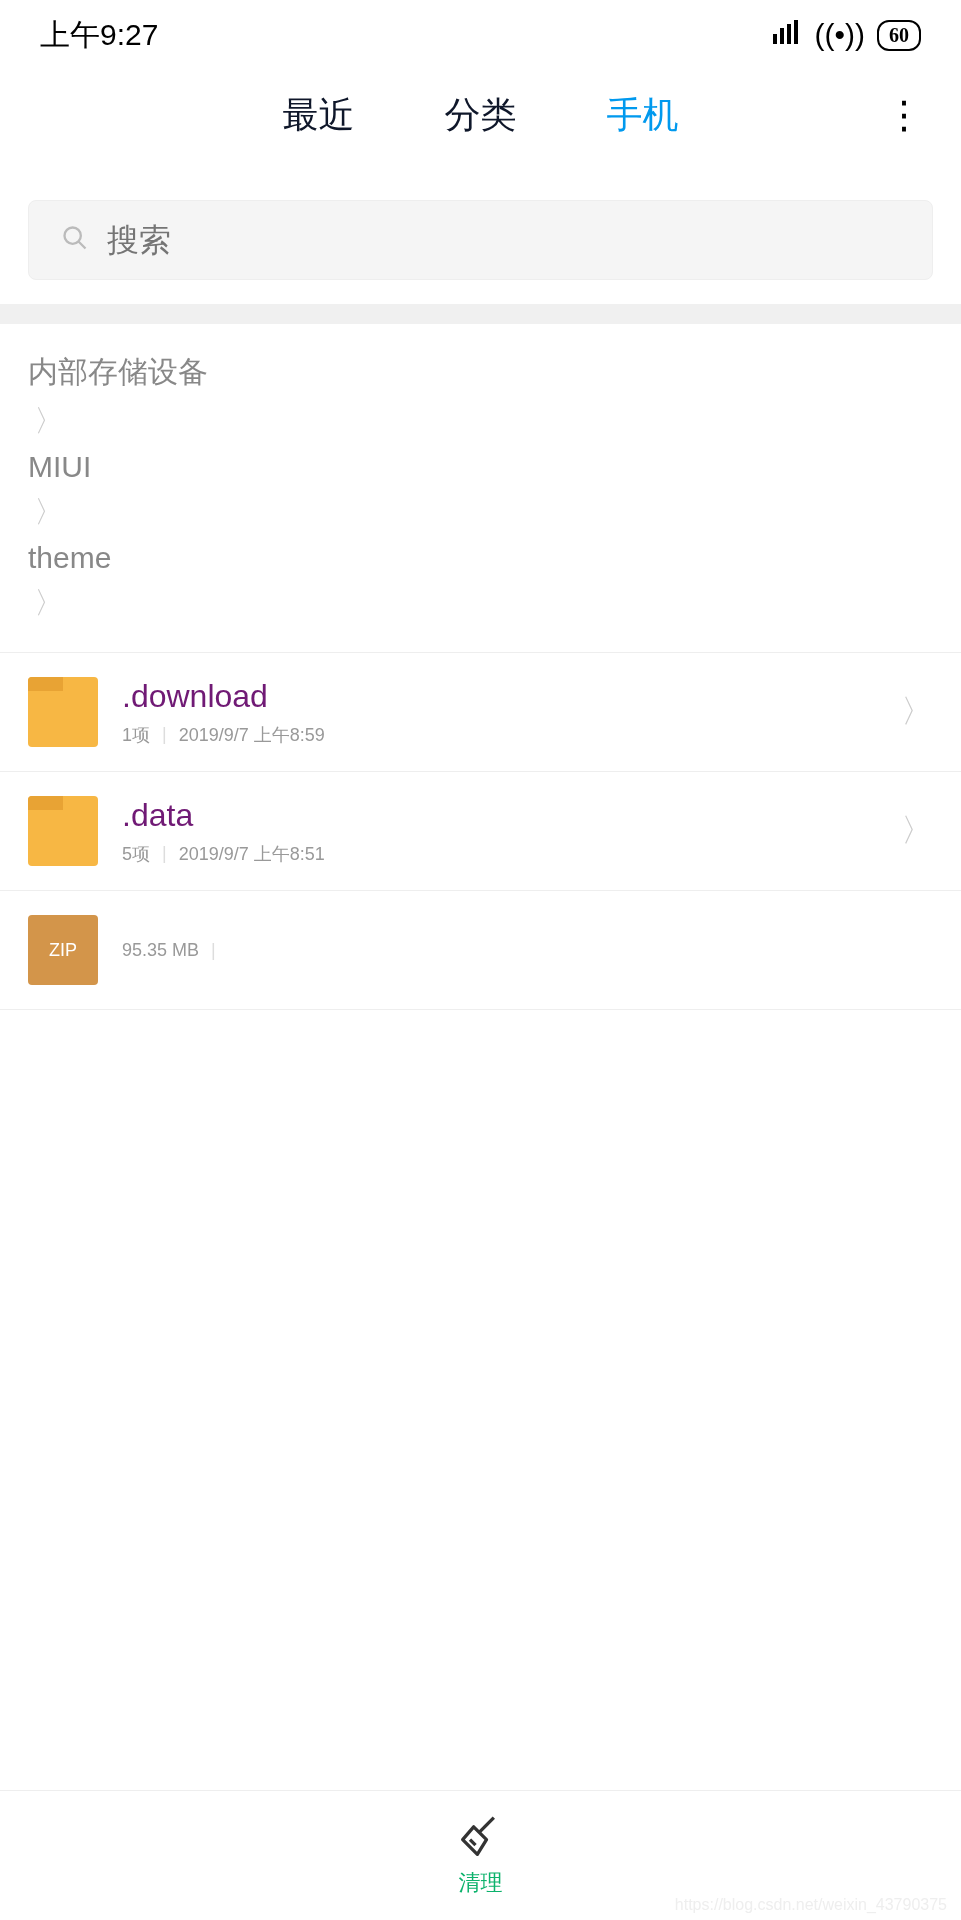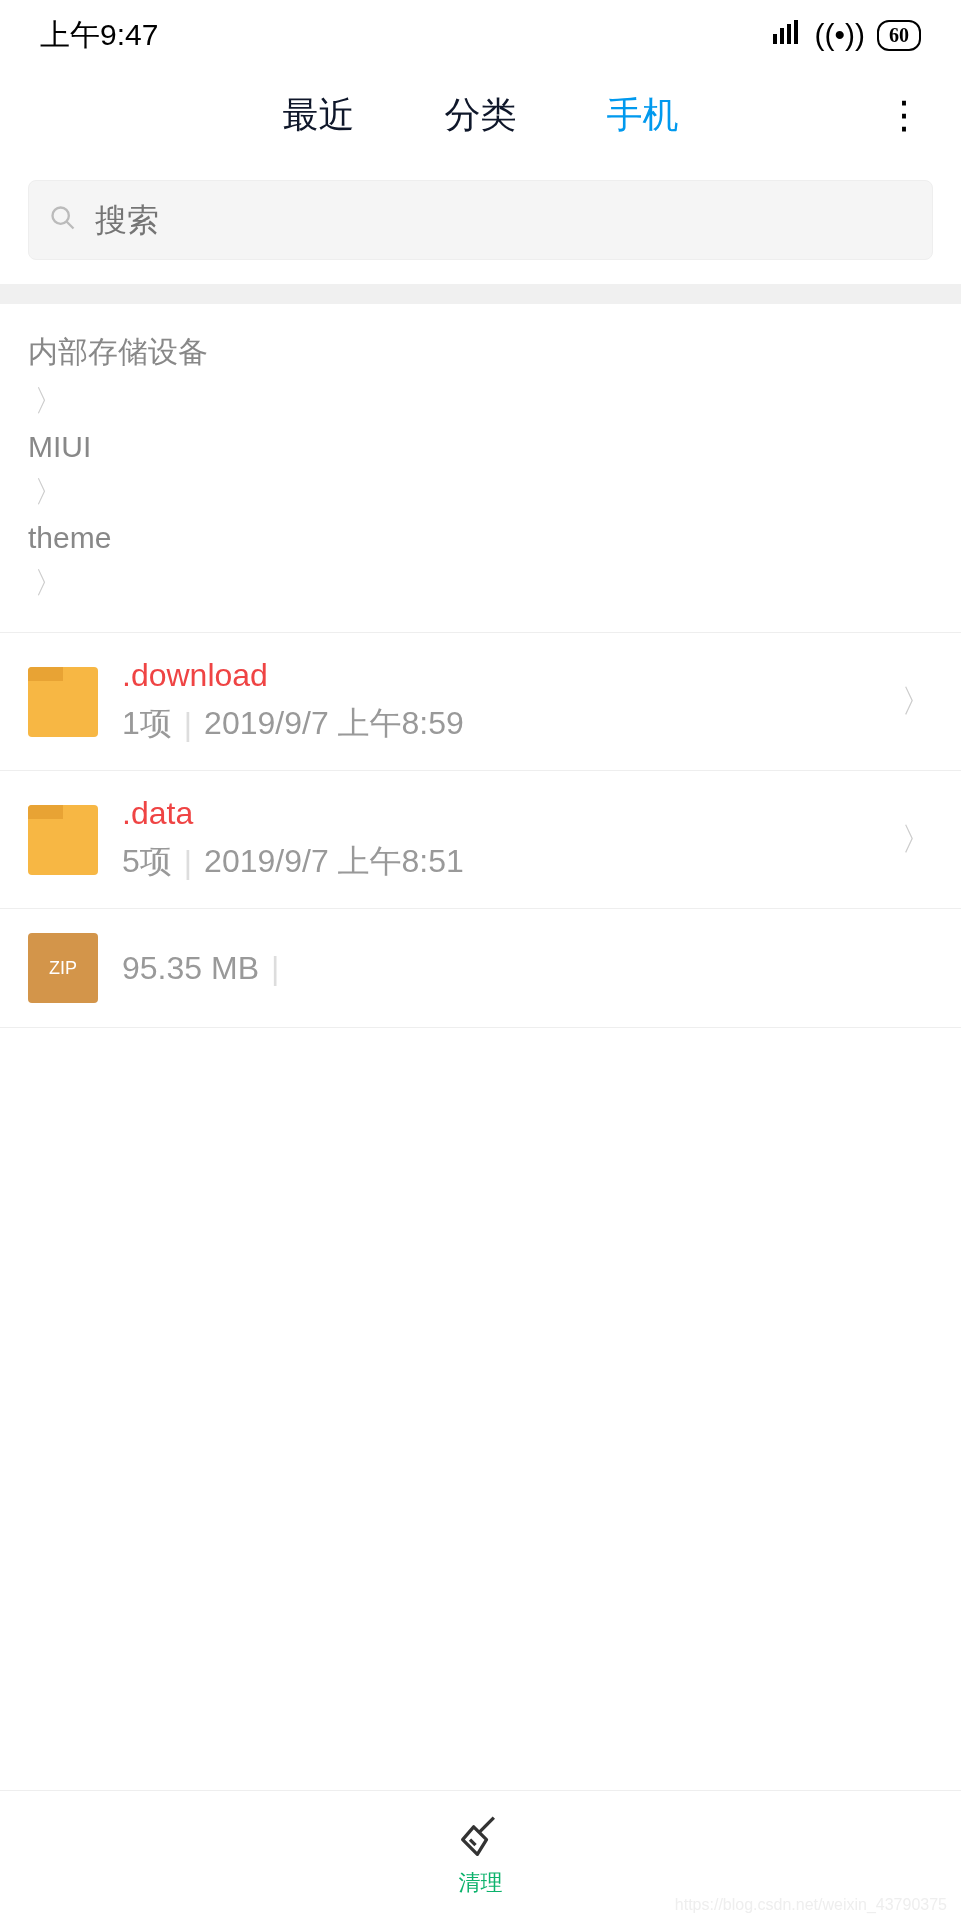--- a/index.html
+++ b/index.html
@@ -70,22 +70,23 @@
     .search-wrapper {
       padding: 20px 28px 24px;
     }
     .search-box {
       background: #f5f5f5;
       border: 1px solid #eee;
       border-radius: 8px;
       height: 80px;
       display: flex;
       align-items: center;
-      padding: 0 20px;
+      padding: 0 32px;
       gap: 18px;
+      margin-top: 20px;
     }
     .search-icon {
       width: 28px;
       height: 28px;
       color: #bbb;
     }
     .search-input {
       border: none;
       background: transparent;
       font-size: 32px;
@@ -157,24 +158,24 @@
       font-weight: normal;
     }
     .file-info {
       flex: 1;
       display: flex;
       flex-direction: column;
       gap: 8px;
     }
     .file-name {
       font-size: 32px;
-      color: #ef4444;
+      color: #701a75;
     }
     .file-meta {
-      font-size: 32px;
+      font-size: 18px;
       color: #999;
       display: flex;
       align-items: center;
       gap: 12px;
     }
     .meta-sep {
       color: #ddd;
     }
     .chevron-right {
       color: #ccc;
@@ -208,21 +209,21 @@
       bottom: 6px;
       right: 14px;
       font-size: 16px;
       color: #eee;
     }
   </style>
 </head>
 <body>
 
 <div class="status-bar">
-  <span>上午9:47</span>
+  <span>上午9:27</span>
   <div class="status-right">
     <span class="signal-icon">
       <svg width="30" height="24" viewBox="0 0 30 24">
           <rect x="0" y="14" width="4" height="10" fill="#000"></rect>
           <rect x="7" y="8" width="4" height="16" fill="#000"></rect>
           <rect x="14" y="4" width="4" height="20" fill="#000"></rect>
           <rect x="21" y="0" width="4" height="24" fill="#000"></rect>
         </svg>
     </span>
     <span>((•))</span>

